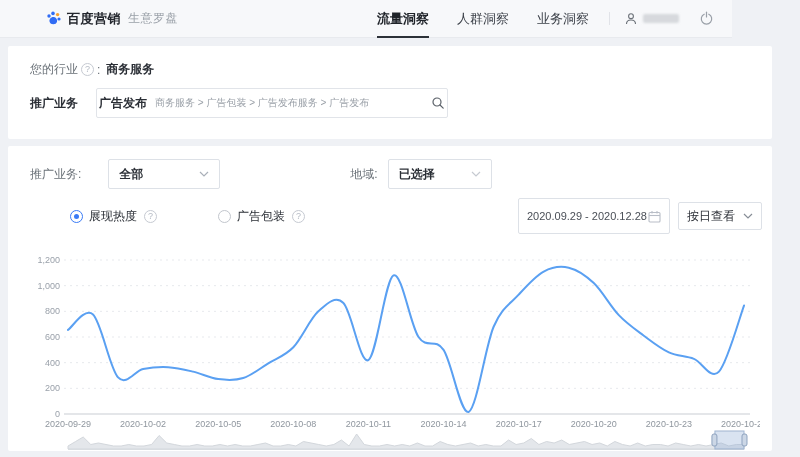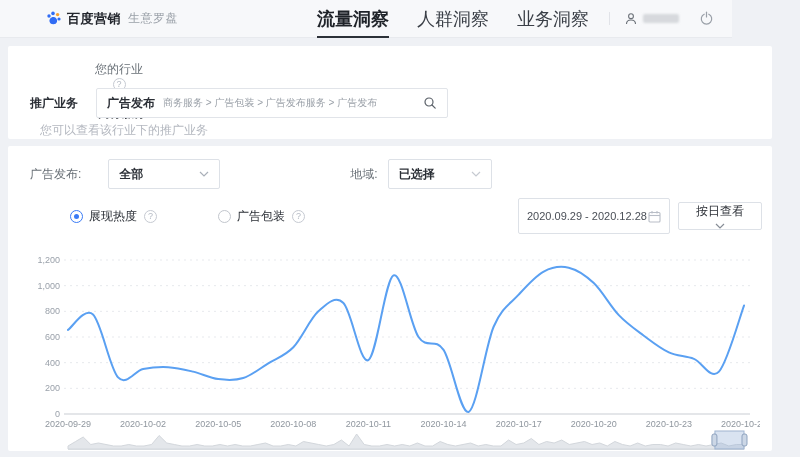--- a/index.html
+++ b/index.html
@@ -6,44 +6,44 @@
   html,body { width:800px; height:457px; overflow:hidden; }
   body { font-family:"Liberation Sans","DejaVu Sans",sans-serif; background:#eff1f5; position:relative; font-size:12px; color:#333; }
 
   
   .header { position:absolute; left:0; top:0; width:732px; height:38px; background:#f7f8fa; border-bottom:1px solid #e8eaee; display:flex; align-items:center; padding:0 18px 0 45px; }
   .brand { display:flex; align-items:center; gap:5px; cursor:pointer; }
   .brand-name { font-size:13px; font-weight:bold; color:#24272e; letter-spacing:.5px; }
   .brand-sub { font-size:12px; color:#9aa0a8; margin-left:2px; letter-spacing:.5px; }
   .header-right { margin-left:auto; display:flex; align-items:center; }
   .tabs { display:flex; align-items:center; gap:28px; margin-right:16px; }
-  .tab { position:relative; font-size:18px; color:#3a3f47; height:38px; line-height:38px; cursor:pointer; }
+  .tab { position:relative; font-size:13px; color:#3a3f47; height:38px; line-height:38px; cursor:pointer; }
   .tab.active { color:#1f2329; font-weight:bold; }
   .tab.active .tab-underline { position:absolute; left:0; right:0; bottom:0; height:2px; background:#2c3138; }
   .hdr-divider { width:1px; height:13px; background:#e1e3e8; margin:0 14px 0 4px; }
   .user { display:flex; align-items:center; gap:5px; cursor:pointer; }
   .redacted { width:36px; height:9px; background:#d7d9dd; border-radius:2px; filter:blur(1px); }
   .power { margin-left:20px; cursor:pointer; display:flex; align-items:center; }
 
   
   .card { position:absolute; left:8px; width:764px; background:#fff; border-radius:2px; }
   .card1 { top:46px; height:93px; }
   .card2 { top:146px; height:305px; }
 
   
-  .industry-row { position:absolute; left:22px; top:15px; display:flex; align-items:center;flex-direction:column; }
+  .industry-row { position:absolute; left:22px; top:15px; display:flex; align-items:center; }
   .gray-lbl { color:#697077; }
   .help-icon { width:13px; height:13px; border:1px solid #c6cad2; border-radius:50%; color:#b4bac4; font-size:9px; line-height:11px; text-align:center; display:inline-block; margin:0 3px; cursor:pointer; }
   .ind-value { font-weight:bold; color:#2b2f36; margin-left:6px; }
   .ind-hint { color:#b3b7bf; margin-left:10px; }
 
   
   .business-row { position:absolute; left:22px; top:42px; display:flex; align-items:center; }
   .biz-lbl { font-weight:600; color:#2b2f36; width:66px; }
-  .biz-box { width:352px; height:30px; border:1px solid #e1e4e9; border-radius:2px; display:flex; align-items:center; padding:0 10px; cursor:pointer; background:#fff; }
+  .biz-box { width:352px; height:30px; border:1px solid #e1e4e9; border-radius:2px; display:flex; align-items:center; padding:0 2px; cursor:pointer; background:#fff; }
   .biz-value { font-weight:bold; color:#2b2f36; margin-right:8px; white-space:nowrap; }
   .biz-path { color:#9aa0a8; font-size:10px; white-space:nowrap; overflow:hidden; text-overflow:ellipsis; flex:1; }
   .biz-search { margin-left:8px; cursor:pointer; display:flex; }
 
   
   .filter-row { position:absolute; left:22px; top:13px; display:flex; align-items:center; }
   .flabel { color:#697077; margin-right:10px; }
   .select { height:30px; border:1px solid #dde1e7; border-radius:2px; background:#fff; display:flex; align-items:center; padding:0 10px; cursor:pointer; }
   .select-value { font-weight:bold; color:#2b2f36; }
   .sel-channel { width:112px;margin-left:17px; }
@@ -54,21 +54,21 @@
   
   .metric-row { position:absolute; left:22px; right:10px; top:52px; display:flex; align-items:center; }
   .radio-item { display:flex; align-items:center; margin-right:18px; cursor:pointer;padding-left:40px; }
   .rdot { width:13px; height:13px; border-radius:50%; margin-right:6px; position:relative; border:1px solid #c2c6cd; background:#fff; }
   .rdot.sel { border:1px solid #3a7bf6; }
   .rdot.sel::after { content:""; position:absolute; left:3px; top:3px; width:5px; height:5px; border-radius:50%; background:#3a7bf6; }
   .radio-label { color:#2b2f36; margin-right:4px; }
   .date-controls { margin-left:auto; display:flex; align-items:center; gap:8px; }
   .date-box { width:152px; height:28px; border:1px solid #dde1e7; border-radius:2px; display:flex; align-items:center; padding:17px 8px; cursor:pointer; background:#fff; }
   .date-text { font-size:11px; color:#4a4f57; flex:1; white-space:nowrap; }
-  .view-box { width:84px; height:28px; border:1px solid #dde1e7; border-radius:2px; display:flex; align-items:center; padding:0 8px; cursor:pointer; background:#fff;flex-direction:column; }
+  .view-box { width:84px; height:28px; border:1px solid #dde1e7; border-radius:2px; display:flex; align-items:center; padding:0 8px; cursor:pointer; background:#fff; }
   .view-text { font-size:12px; color:#2b2f36; flex:1; white-space:nowrap; }
 
   
   #trend-svg { position:absolute; left:22px; top:96px; }
   #mini-svg  { position:absolute; left:22px; top:284px; cursor:ew-resize; }
 </style>
 </head>
 <body>
 
 <div class="header">
@@ -112,40 +112,39 @@
     </div>
   </div>
 </div>
 
 <div class="card card1">
   <div class="industry-row">
     <span class="gray-lbl">您的行业</span>
     <span class="help-icon">?</span>
     <span class="gray-lbl">:</span>
     <span class="ind-value">商务服务</span>
-    <span class="ind-hint">您可以查看该行业下的推广业务</span>
   </div>
   <div class="business-row">
     <span class="biz-lbl">推广业务</span>
     <div class="biz-box">
       <span class="biz-value">广告发布</span>
       <span class="biz-path">商务服务 &gt; 广告包装 &gt; 广告发布服务 &gt; 广告发布</span>
       <span class="biz-search">
         <svg width="14" height="14" viewBox="0 0 14 14">
           <circle cx="6" cy="6" r="4" fill="none" stroke="#5b6169" stroke-width="1.2"></circle>
           <line x1="9" y1="9" x2="12.2" y2="12.2" stroke="#5b6169" stroke-width="1.2" stroke-linecap="round"></line>
         </svg>
       </span>
     </div>
   </div>
 </div>
 
 <div class="card card2">
   <div class="filter-row">
-    <span class="flabel">广告发布:</span>
+    <span class="flabel">推广业务:</span>
     <div class="select sel-channel">
       <span class="select-value">全部</span>
       <span class="chev">
         <svg width="10" height="6" viewBox="0 0 10 6">
             <path d="M1 1 L5 5 L9 1" fill="none" stroke="#aab0b9" stroke-width="1.2"></path>
           </svg>
       </span>
     </div>
     <span class="flabel region-gap">地域:</span>
     <div class="select sel-region">

